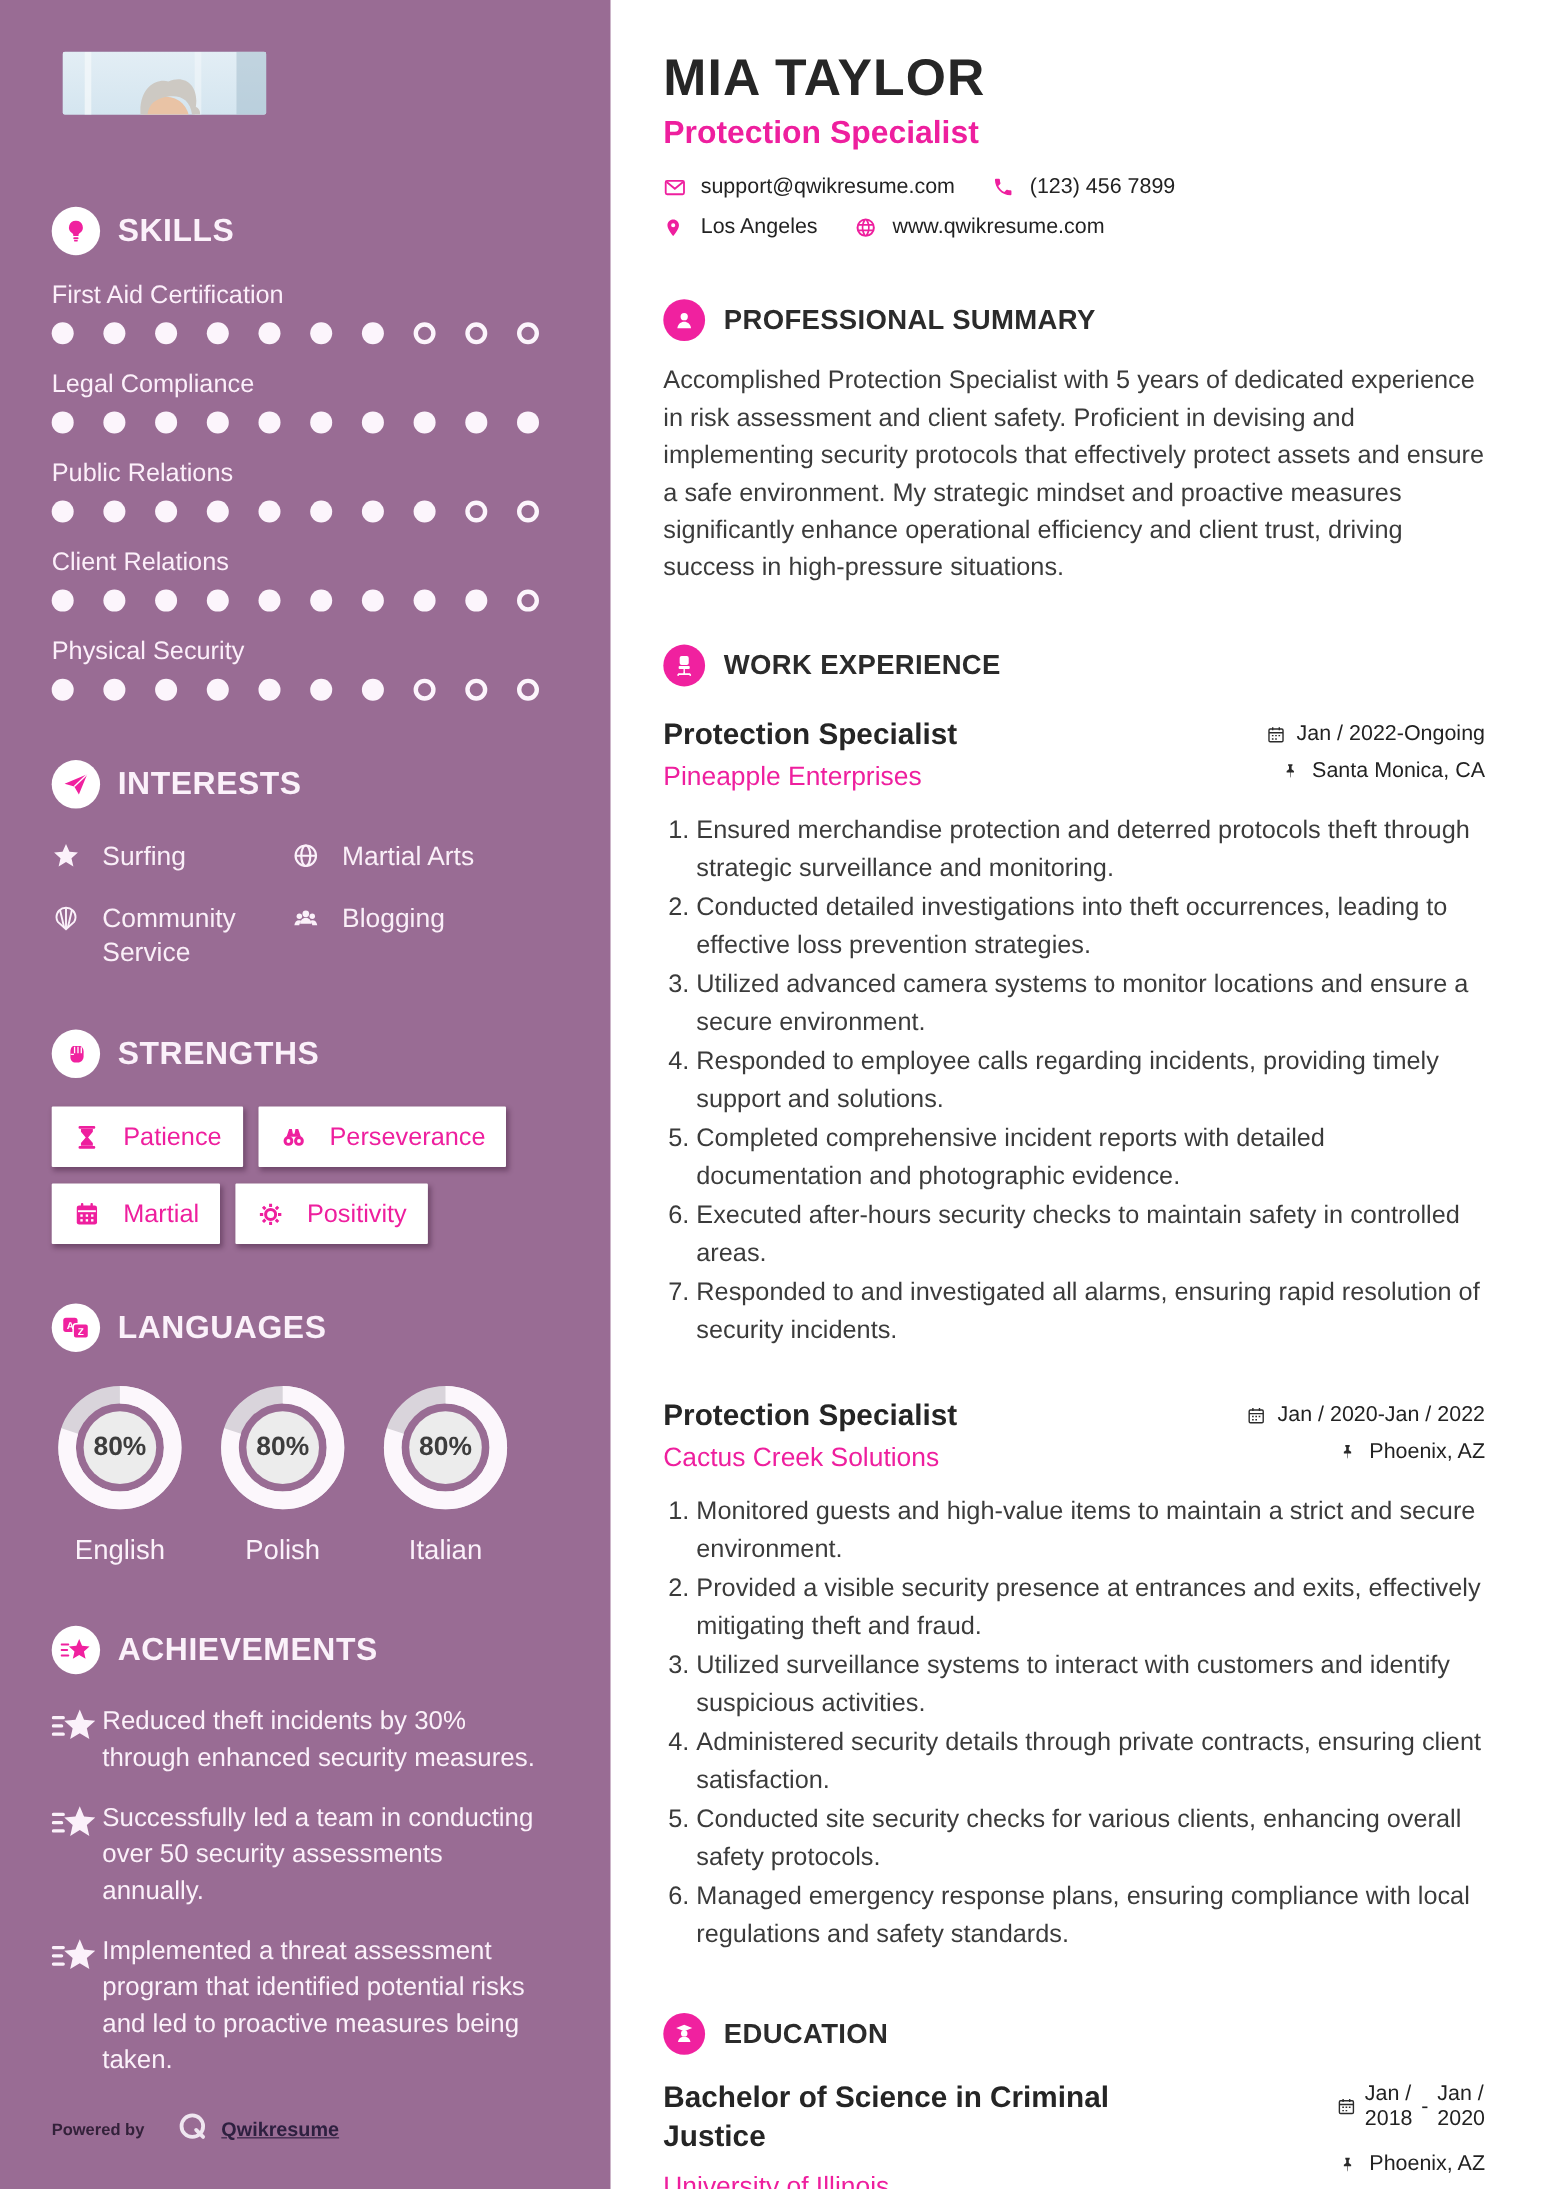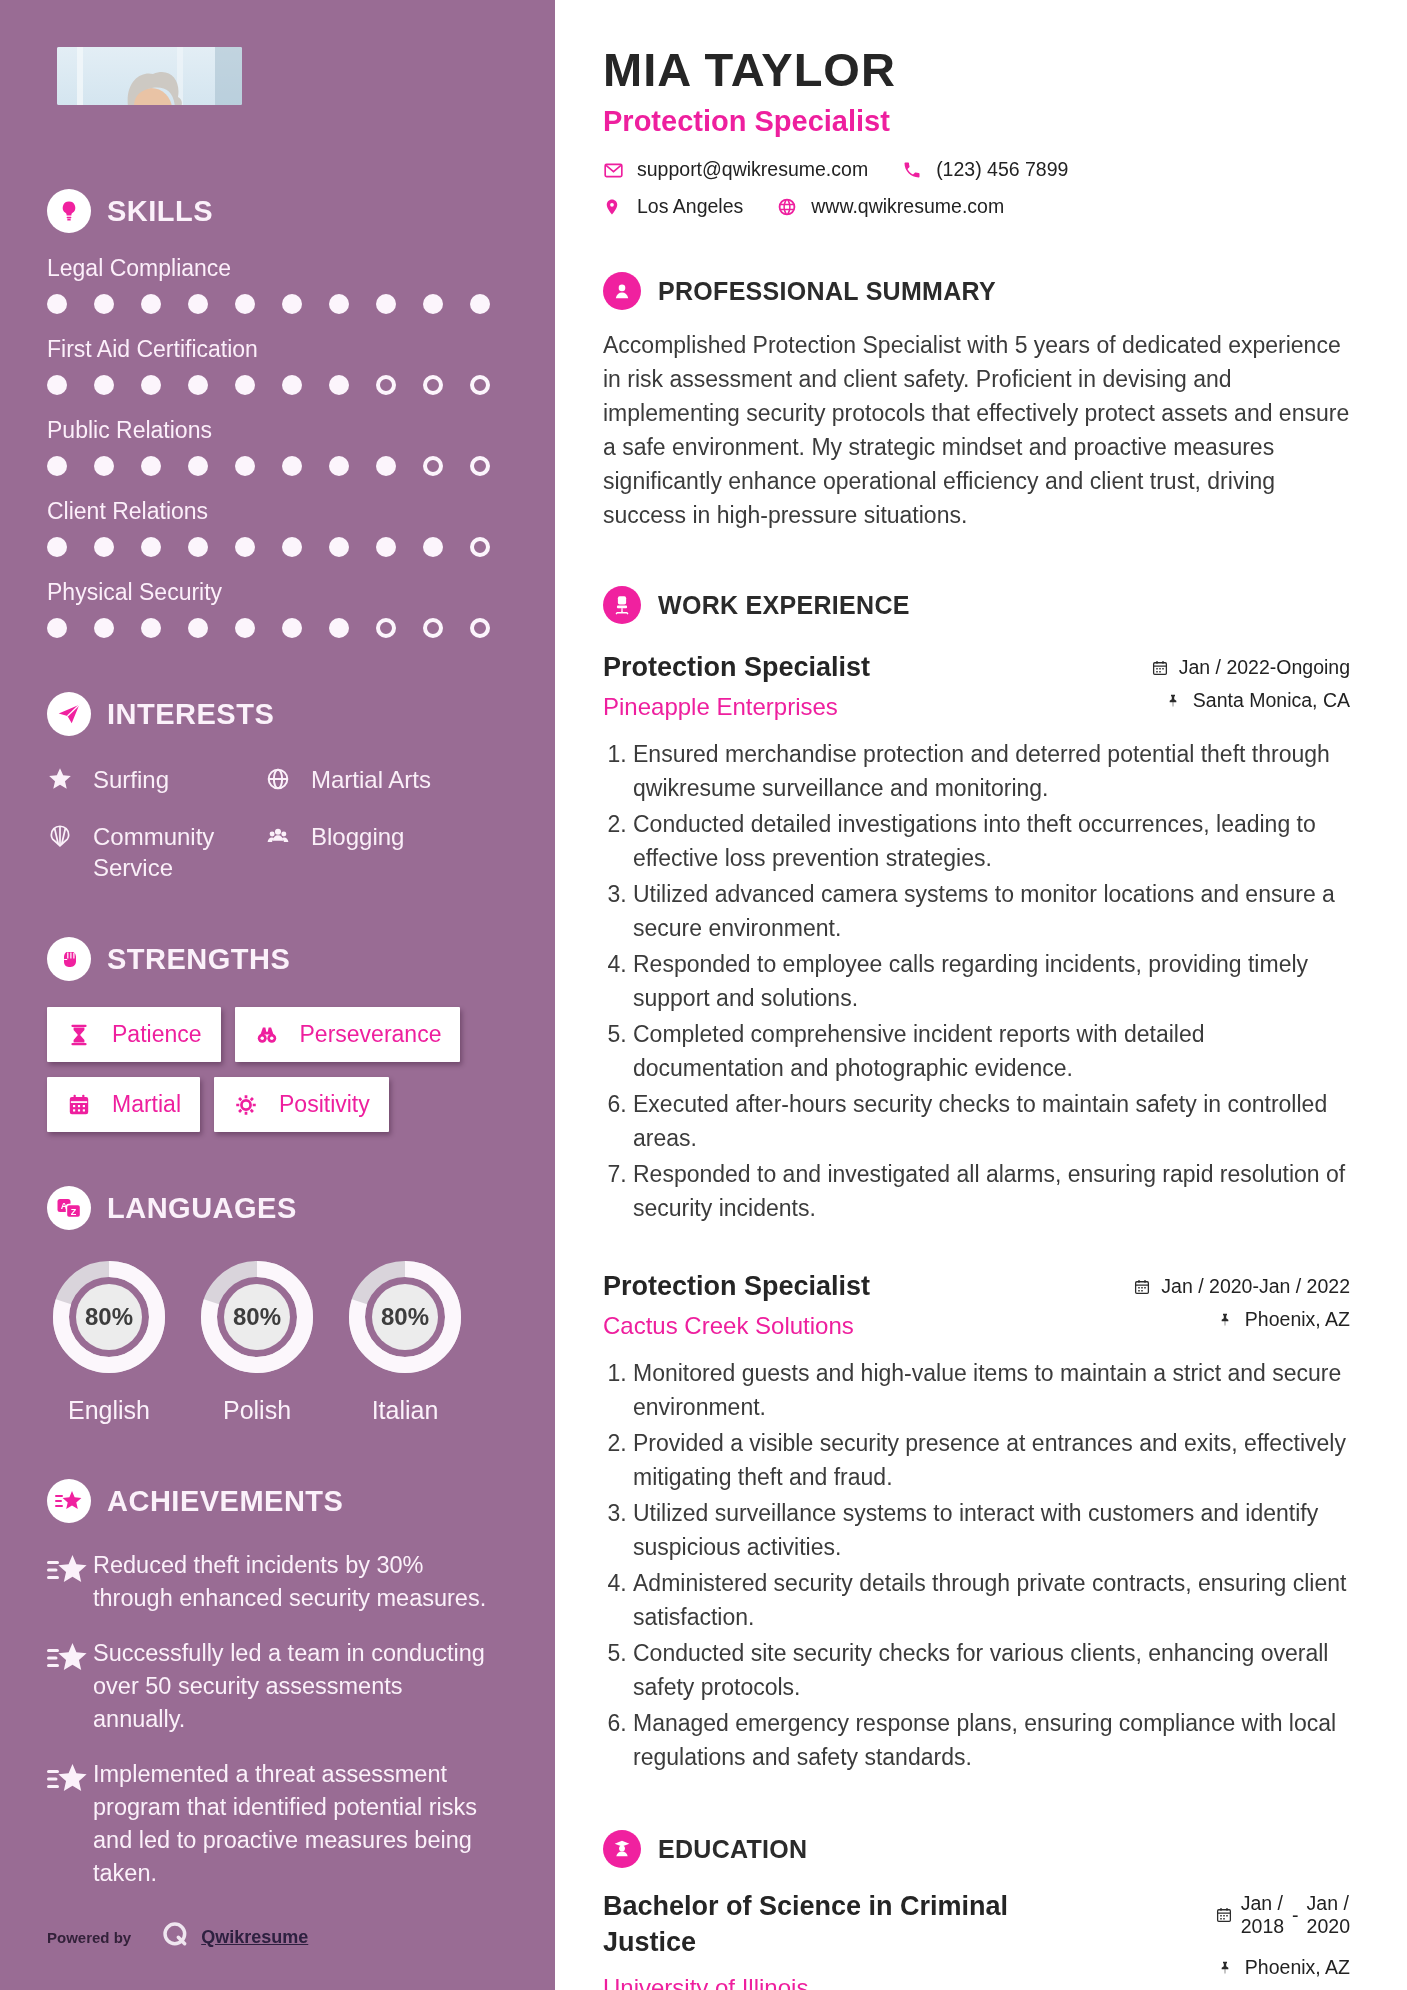--- a/index.html
+++ b/index.html
@@ -134,47 +134,47 @@
       <span class="badge">
         <svg width="24" height="24" viewBox="0 0 24 24" fill="#F0219F">
           <path d="M12 2.6a6.2 6.2 0 0 1 3.3 11.5c-.6.4-.9 1-.9 1.6v.9h-4.8v-.9c0-.6-.3-1.2-.9-1.6A6.2 6.2 0 0 1 12 2.6z"></path>
           <rect x="9.6" y="17.7" width="4.8" height="1.7" rx=".8"></rect>
           <rect x="10.2" y="20.1" width="3.6" height="1.5" rx=".7"></rect>
         </svg>
       </span>
       <h2>SKILLS</h2>
     </div>
     <div class="skill">
+      <div class="skill-name">First Aid Certification</div>
+      <div class="dots">
+          <span class="dot filled"></span>
+          <span class="dot filled"></span>
+          <span class="dot filled"></span>
+          <span class="dot filled"></span>
+          <span class="dot filled"></span>
+          <span class="dot filled"></span>
+          <span class="dot filled"></span>
+          <span class="dot hollow"></span>
+          <span class="dot hollow"></span>
+          <span class="dot hollow"></span>
+        </div>
+    </div>
+    <div class="skill">
       <div class="skill-name">Legal Compliance</div>
       <div class="dots">
           <span class="dot filled"></span>
           <span class="dot filled"></span>
           <span class="dot filled"></span>
           <span class="dot filled"></span>
           <span class="dot filled"></span>
           <span class="dot filled"></span>
           <span class="dot filled"></span>
           <span class="dot filled"></span>
           <span class="dot filled"></span>
           <span class="dot filled"></span>
-        </div>
-    </div>
-    <div class="skill">
-      <div class="skill-name">First Aid Certification</div>
-      <div class="dots">
-          <span class="dot filled"></span>
-          <span class="dot filled"></span>
-          <span class="dot filled"></span>
-          <span class="dot filled"></span>
-          <span class="dot filled"></span>
-          <span class="dot filled"></span>
-          <span class="dot filled"></span>
-          <span class="dot hollow"></span>
-          <span class="dot hollow"></span>
-          <span class="dot hollow"></span>
         </div>
     </div>
     <div class="skill">
       <div class="skill-name">Public Relations</div>
       <div class="dots">
           <span class="dot filled"></span>
           <span class="dot filled"></span>
           <span class="dot filled"></span>
           <span class="dot filled"></span>
           <span class="dot filled"></span>
@@ -523,21 +523,21 @@
             <span class="ic">
               <svg width="16" height="18" viewBox="0 0 24 24" fill="#2B2B2B">
                 <path d="M9 2.5h6v2l-1.2 1v4l3.2 2.3V14h-4.6v5.3L12 21.5l-.4-2.2V14H7v-2.2L10.2 9.5v-4L9 4.5z"></path>
               </svg>
             </span>
             <span>Santa Monica, CA</span>
           </span>
         </div>
       </div>
       <ol class="bullets">
-        <li>Ensured merchandise protection and deterred potential theft through qwikresume surveillance and monitoring.</li>
+        <li>Ensured merchandise protection and deterred protocols theft through strategic surveillance and monitoring.</li>
         <li>Conducted detailed investigations into theft occurrences, leading to effective loss prevention strategies.</li>
         <li>Utilized advanced camera systems to monitor locations and ensure a secure environment.</li>
         <li>Responded to employee calls regarding incidents, providing timely support and solutions.</li>
         <li>Completed comprehensive incident reports with detailed documentation and photographic evidence.</li>
         <li>Executed after-hours security checks to maintain safety in controlled areas.</li>
         <li>Responded to and investigated all alarms, ensuring rapid resolution of security incidents.</li>
       </ol>
     </article>
 
     <article class="job second">

